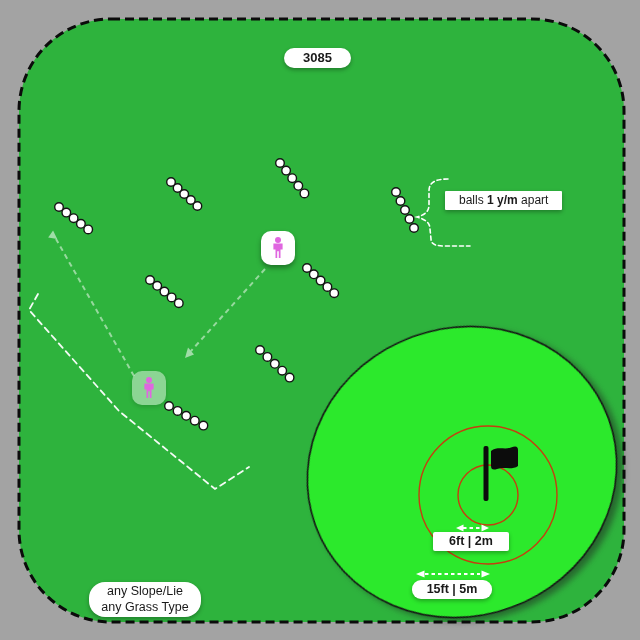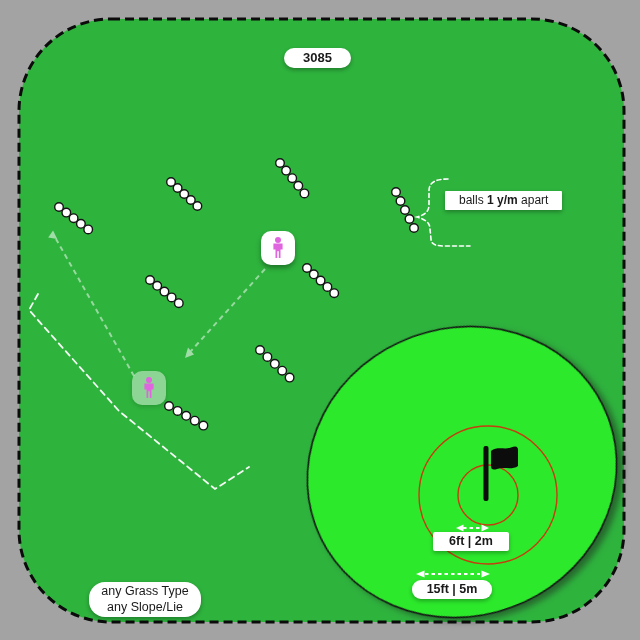--- a/index.html
+++ b/index.html
@@ -129,20 +129,20 @@
   </div>
 
   <div id="badge-3085" class="pill">3085</div>
 
   <div id="balls-apart" class="pill">
     <span>balls </span><span class="bold">1 y/m</span><span> apart</span>
   </div>
 
 
   <div id="conditions" class="pill">
+    <div>any Slope/Lie</div>
     <div>any Grass Type</div>
-    <div>any Slope/Lie</div>
   </div>
 
   <div id="dim-small" class="pill">6ft | 2m</div>
 
   <div id="dim-large" class="pill">15ft | 5m</div>
 </div>
 
 </body></html>

